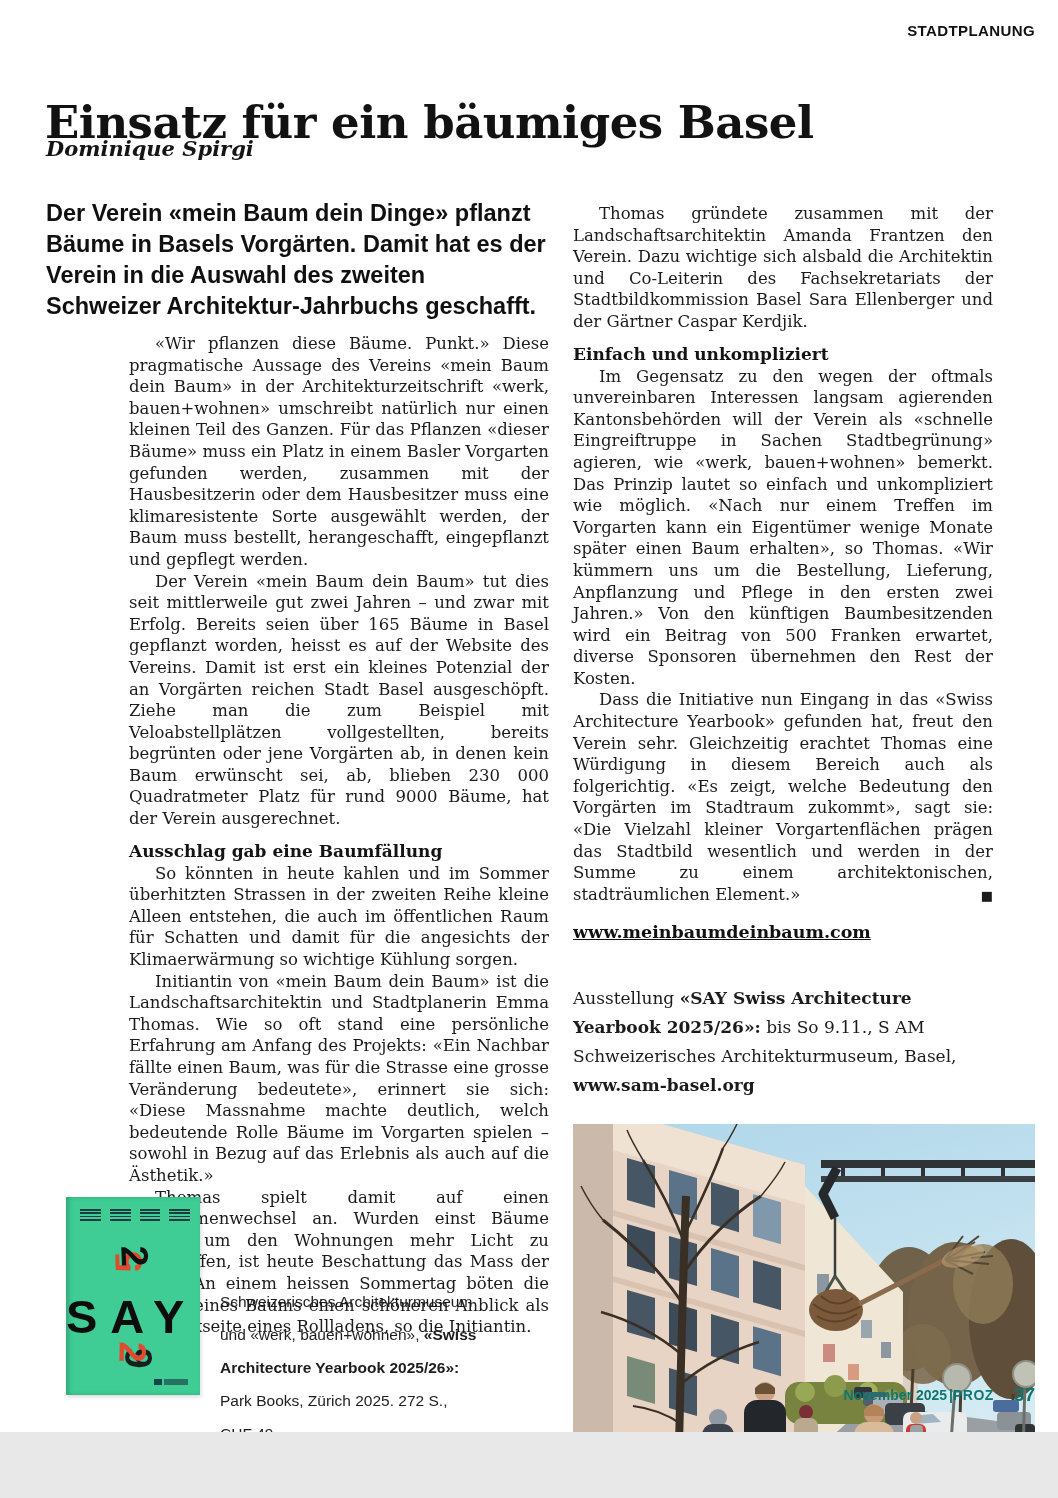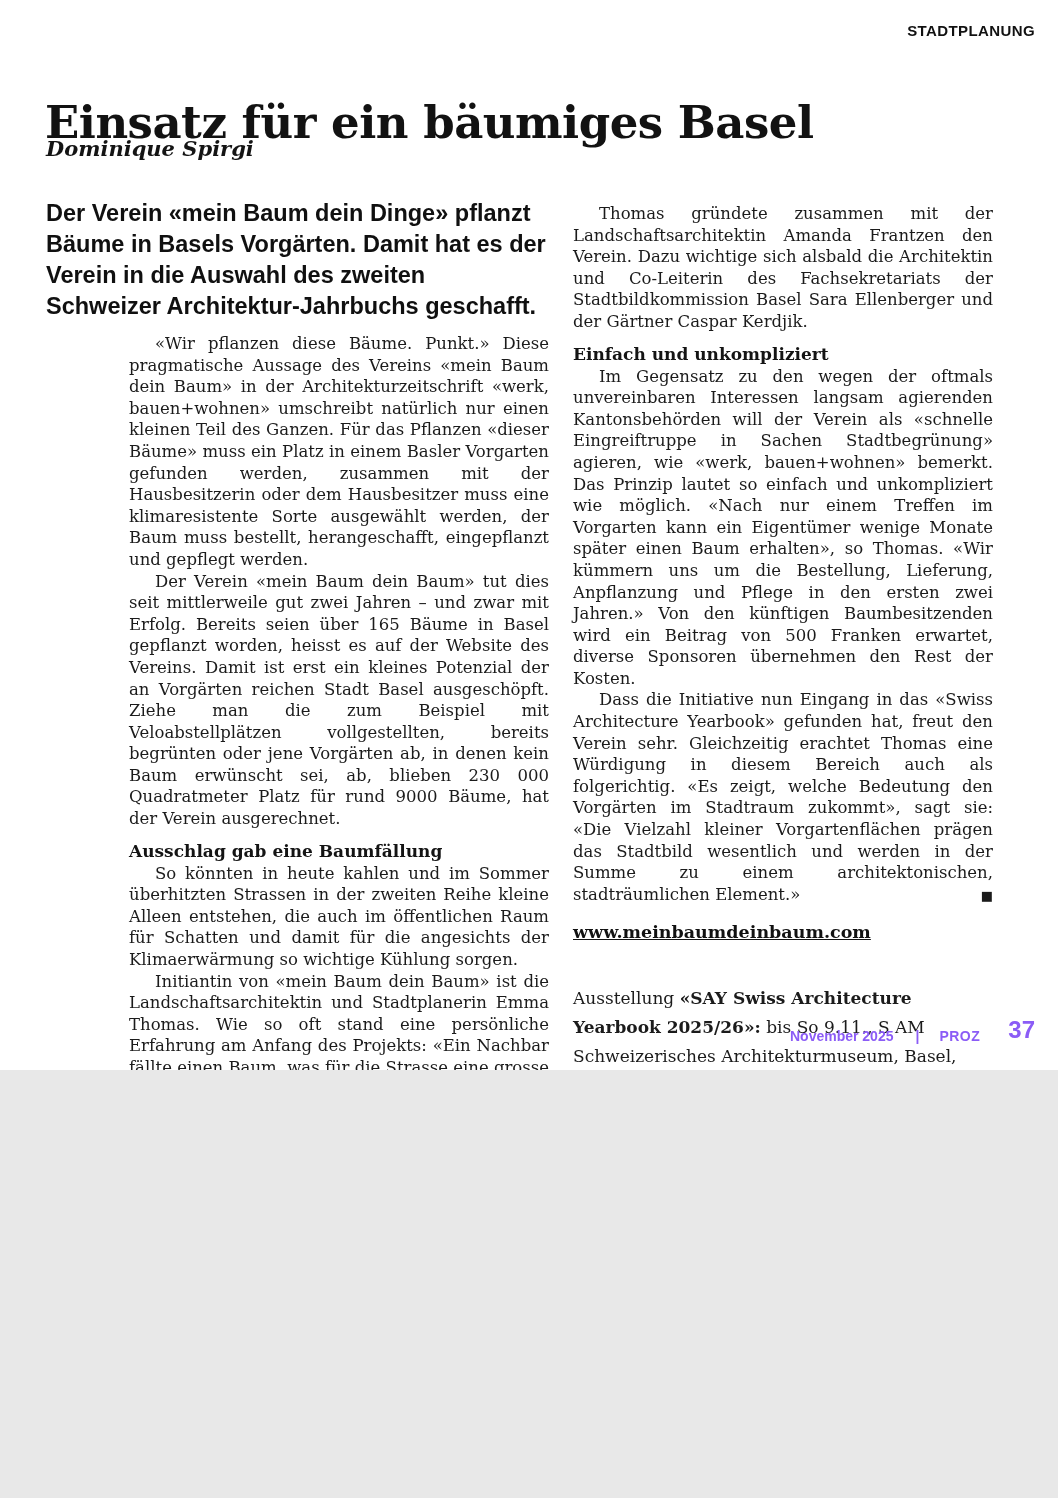--- a/index.html
+++ b/index.html
@@ -1,17 +1,17 @@
 <!DOCTYPE html>
 <html lang="de"><head>
 <meta charset="utf-8">
 <style>
   html,body{margin:0;padding:0;background:#e8e8e8;}
   .page{
-    position:relative;width:1058px;height:1070px;margin:0 auto;
+    position:relative;width:1058px;height:1432px;margin:0 auto;
     background:#ffffff;overflow:hidden;color:#1c1c1c;
     font-family:"DejaVu Serif", serif;
   }
   
   .kicker{
     position:absolute;top:22px;right:23px;
     font-family:"Liberation Sans", sans-serif;
     font-size:15px;font-weight:800;letter-spacing:.4px;color:#111;
   }
   .title{
@@ -76,27 +76,27 @@
   .pub-logo{position:absolute;right:12px;bottom:10px;width:34px;height:6px;
     background:linear-gradient(90deg,#123 0 8px, transparent 8px 10px, #123a 10px 34px);opacity:.8;}
   .book-caption{
     margin-left:20px;margin-top:88px;width:262px;
     font-family:"Liberation Sans", sans-serif;font-size:15.5px;line-height:33px;color:#1d1d1d;
   }
   .book-caption b{font-weight:700;}
   
   .footer{
     position:absolute;right:23px;bottom:26px;
-    font-family:"Liberation Sans", sans-serif;color:#8b5cf6;
-    display:flex;align-items:flex-end;gap:20px;
+    font-family:"Liberation Sans", sans-serif;color:#0f766e;
+    display:flex;align-items:center;gap:0;
   }
   .footer .issue{font-size:14px;font-weight:700;}
   .footer .sep{font-size:14px;font-weight:800;margin-left:2px;}
   .footer .brand{font-size:14px;font-weight:900;letter-spacing:.5px;}
-  .footer .pagenum{font-size:24px;font-weight:700;margin-left:8px;}
+  .footer .pagenum{font-size:19px;font-weight:700;margin-left:20px;}
 </style>
 </head>
 <body>
 
 <div class="page">
 
   <div class="kicker">STADTPLANUNG</div>
   <h1 class="title">Einsatz für ein bäumiges Basel</h1>
   <div class="author">Dominique Spirgi</div>
   <div class="lead">Der Verein «mein Baum dein Dinge» pflanzt Bäume in Basels Vorgärten. Damit hat es der Verein in die Auswahl des zweiten Schweizer Architektur-Jahrbuchs geschafft.</div>

